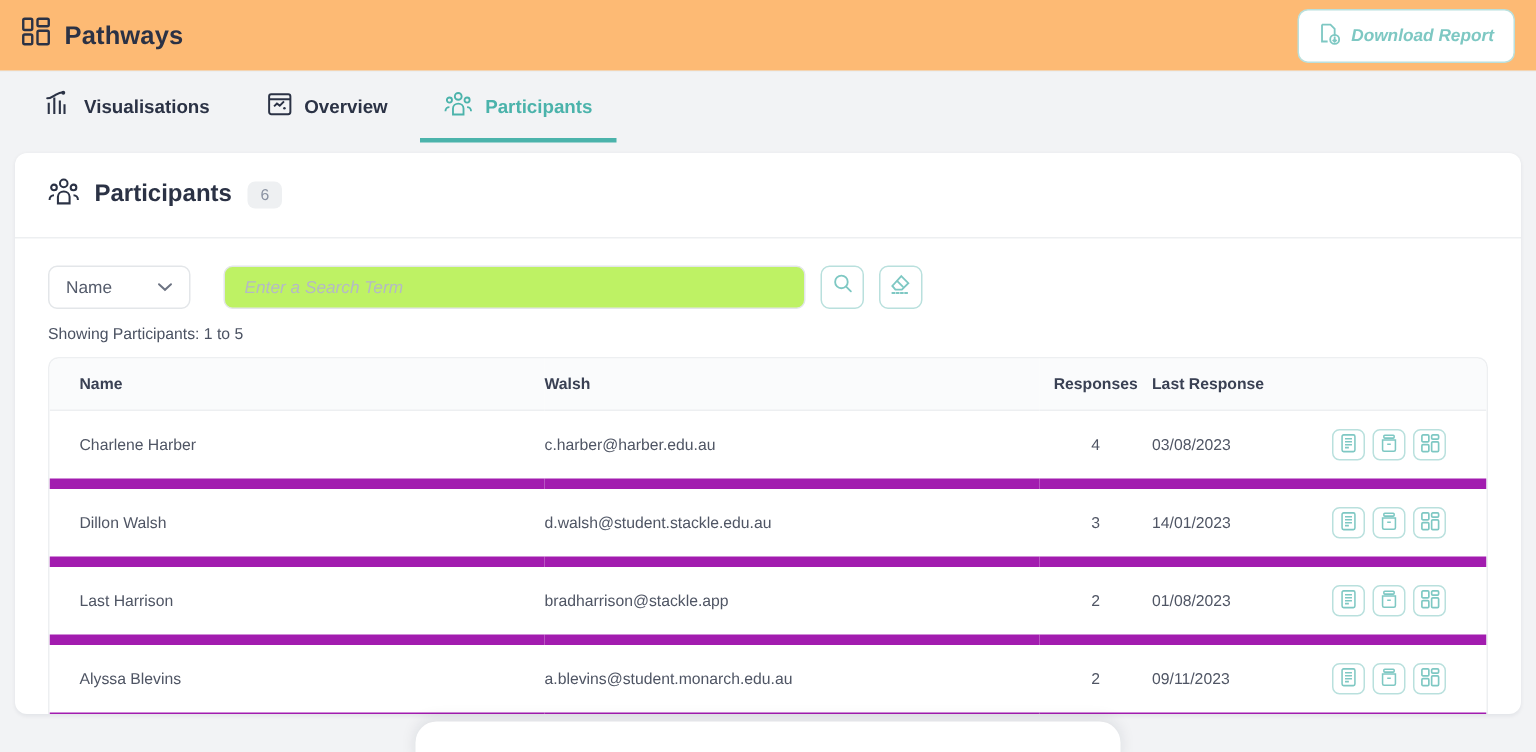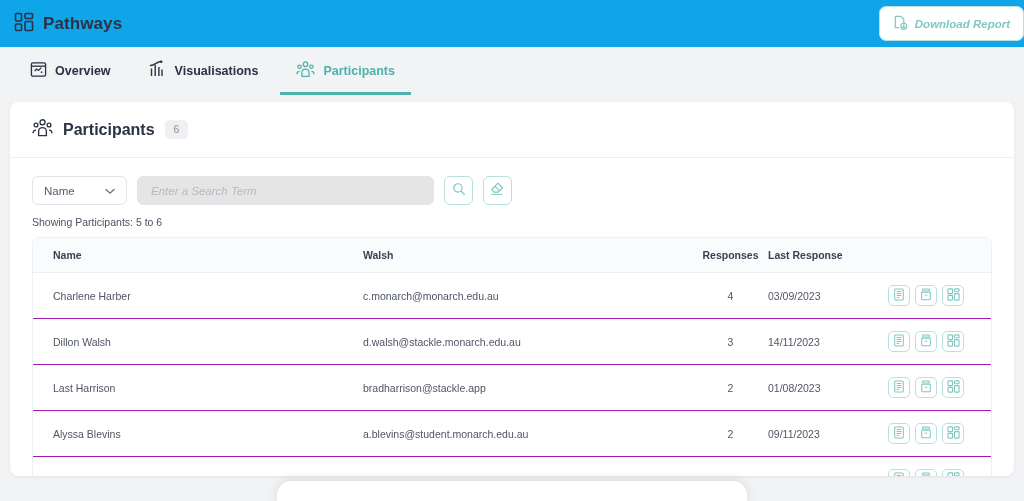--- a/index.html
+++ b/index.html
@@ -13,25 +13,25 @@
   body {
     font-family: "Liberation Sans", sans-serif;
     background: #f2f3f5;
     color: #2d3446;
     -webkit-font-smoothing: antialiased;
   }
 
   
   .topbar {
     height: 48px;
-    background: #0ea5e9;
+    background: #fdba74;
     display: flex;
     align-items: center;
     justify-content: space-between;
-    padding: 0 0 0 14px;
+    padding: 0 14px 0 14px;
     border-bottom: 1px solid #eceef0;
     position: relative;
     z-index: 5;
   }
 
   .brand {
     display: flex;
     align-items: center;
     gap: 9px;
   }
@@ -142,31 +142,32 @@
     justify-content: space-between;
     padding: 0 11px;
     font-size: 11.5px;
     color: #545b6b;
     background: #fff;
     cursor: pointer;
   }
 
   .search-input {
     flex: 0 0 auto;
-    width: 297px;
+    width: 388px;
     height: 29px;
     border: 1px solid #e3e6e9;
     border-radius: 6px;
     padding: 0 13px;
     font-size: 11.5px;
     font-style: italic;
     color: #6c7382;
     font-family: "Liberation Sans", sans-serif;
     outline: none;
-    background: #e5e5e5;
+    background: #bef264;
+    margin-left: 12px;
   }
   .search-input::placeholder { color: #b4bac4; font-style: italic; }
 
   .icon-btn {
     width: 29px;
     height: 29px;
     border: 1px solid #b9e0dd;
     border-radius: 6px;
     background: #fff;
     display: flex;
@@ -204,21 +205,21 @@
     font-weight: bold;
     color: #3a4154;
     padding: 11px 0;
     border-bottom: 1px solid #edeff1;
   }
 
   td {
     font-size: 10.5px;
     color: #4f5564;
     padding: 12px 0;
-    border-bottom: 1px solid #a21caf;
+    border-bottom: 7px solid #a21caf;
     vertical-align: middle;
   }
 
   tbody tr:last-child td { border-bottom: none; }
 
   .col-name  { width: 330px; padding-left: 20px !important; }
   .col-email { width: 330px; }
   .col-resp  { width: 75px; text-align: center; }
   .col-last  { width: 120px; }
   .col-act   { width: auto; }
@@ -282,40 +283,40 @@
       </svg>
     </span>
     <span>Download Report</span>
   </button>
 </div>
 
 <div class="tabbar">
 
   <div class="tab">
     <span>
+      <svg width="18" height="18" viewBox="0 0 18 18" fill="none" stroke="#2b3245" stroke-width="1.4">
+        <path d="M2.5 16V8.5M6.2 16V5M9.9 16v-9"></path>
+        <path d="M1.5 5.5c2.5 0 4-1.2 5.5-2.2 1.6-1 3-1.8 5-1.8" stroke-linecap="round"></path>
+        <circle cx="12.2" cy="1.8" r="1.3" fill="#2b3245" stroke="none"></circle>
+        <path d="M13 16V9.5" stroke-width="1.4"></path>
+      </svg>
+    </span>
+    <span>Visualisations</span>
+  </div>
+
+  <div class="tab">
+    <span>
       <svg width="17" height="17" viewBox="0 0 18 18" fill="none" stroke="#2b3245" stroke-width="1.4">
         <rect x="1.5" y="2" width="15" height="14" rx="1.5"></rect>
         <path d="M1.5 5.5h15"></path>
         <path d="M5 10.5l2-2 2 1.5 3-3"></path>
         <circle cx="12.3" cy="11.8" r="0.9" fill="#2b3245" stroke="none"></circle>
       </svg>
     </span>
     <span>Overview</span>
-  </div>
-
-  <div class="tab">
-    <span>
-      <svg width="18" height="18" viewBox="0 0 18 18" fill="none" stroke="#2b3245" stroke-width="1.4">
-        <path d="M2.5 16V8.5M6.2 16V5M9.9 16v-9"></path>
-        <path d="M1.5 5.5c2.5 0 4-1.2 5.5-2.2 1.6-1 3-1.8 5-1.8" stroke-linecap="round"></path>
-        <circle cx="12.2" cy="1.8" r="1.3" fill="#2b3245" stroke="none"></circle>
-        <path d="M13 16V9.5" stroke-width="1.4"></path>
-      </svg>
-    </span>
-    <span>Visualisations</span>
   </div>
 
   <div class="tab active">
     <span>
       <svg width="19" height="18" viewBox="0 0 20 18" fill="none" stroke="#4bb3ab" stroke-width="1.3">
         <circle cx="10" cy="4" r="2.4"></circle>
         <path d="M6.3 12.5c0-2 1.7-3.4 3.7-3.4s3.7 1.4 3.7 3.4v4.2H6.3z"></path>
         <circle cx="3.8" cy="6.6" r="1.8"></circle>
         <path d="M1 14.5c0-1.8 1.3-3 2.8-3"></path>
         <circle cx="16.2" cy="6.6" r="1.8"></circle>
@@ -373,39 +374,39 @@
           <svg width="15" height="15" viewBox="0 0 16 16" fill="none" stroke="#7ec8c3" stroke-width="1.3">
             <path d="M8.4 2.2l5 5-4.6 4.6H4.2L2 9.2z"></path>
             <path d="M5.2 5.4l4.6 4.6"></path>
             <path d="M2 14.2h12" stroke-dasharray="1.6 1.4" stroke-linecap="round"></path>
           </svg>
         </span>
       </div>
 
     </div>
 
-    <div class="showing-text">Showing Participants: 5 to 6</div>
+    <div class="showing-text">Showing Participants: 1 to 5</div>
 
     <div class="table-wrap">
       <table>
         <thead>
           <tr>
             <th class="col-name">Name</th>
             <th class="col-email">Walsh</th>
             <th class="col-resp">Responses</th>
             <th class="col-last">Last Response</th>
             <th class="col-act"></th>
           </tr>
         </thead>
         <tbody id="table-body">
             <tr>
               <td class="col-name">Charlene Harber</td>
-              <td class="col-email">c.monarch@monarch.edu.au</td>
+              <td class="col-email">c.harber@harber.edu.au</td>
               <td class="col-resp">4</td>
-              <td class="col-last">03/09/2023</td>
+              <td class="col-last">03/08/2023</td>
               <td class="col-act">
                 <div class="actions">
                   <div class="act-btn">
                     <span><svg width="12" height="13" viewBox="0 0 14 15" fill="none" stroke="#7ec8c3" stroke-width="1.2">
                         <rect x="2" y="1" width="10" height="13" rx="1.2"></rect>
                         <path d="M4.3 4h5.4M4.3 6.3h5.4M4.3 8.6h5.4M4.3 10.9h3"></path>
                       </svg></span>
                   </div>
                   <div class="act-btn">
                     <span><svg width="12" height="13" viewBox="0 0 14 15" fill="none" stroke="#7ec8c3" stroke-width="1.2">
@@ -420,23 +421,23 @@
                         <rect x="8" y="1" width="5" height="3" rx="0.8"></rect>
                         <rect x="1" y="8" width="5" height="5" rx="0.8"></rect>
                         <rect x="8" y="6" width="5" height="7" rx="0.8"></rect>
                       </svg></span>
                   </div>
                 </div>
               </td>
             </tr>
             <tr>
               <td class="col-name">Dillon Walsh</td>
-              <td class="col-email">d.walsh@stackle.monarch.edu.au</td>
+              <td class="col-email">d.walsh@student.stackle.edu.au</td>
               <td class="col-resp">3</td>
-              <td class="col-last">14/11/2023</td>
+              <td class="col-last">14/01/2023</td>
               <td class="col-act">
                 <div class="actions">
                   <div class="act-btn">
                     <span><svg width="12" height="13" viewBox="0 0 14 15" fill="none" stroke="#7ec8c3" stroke-width="1.2">
                         <rect x="2" y="1" width="10" height="13" rx="1.2"></rect>
                         <path d="M4.3 4h5.4M4.3 6.3h5.4M4.3 8.6h5.4M4.3 10.9h3"></path>
                       </svg></span>
                   </div>
                   <div class="act-btn">
                     <span><svg width="12" height="13" viewBox="0 0 14 15" fill="none" stroke="#7ec8c3" stroke-width="1.2">

